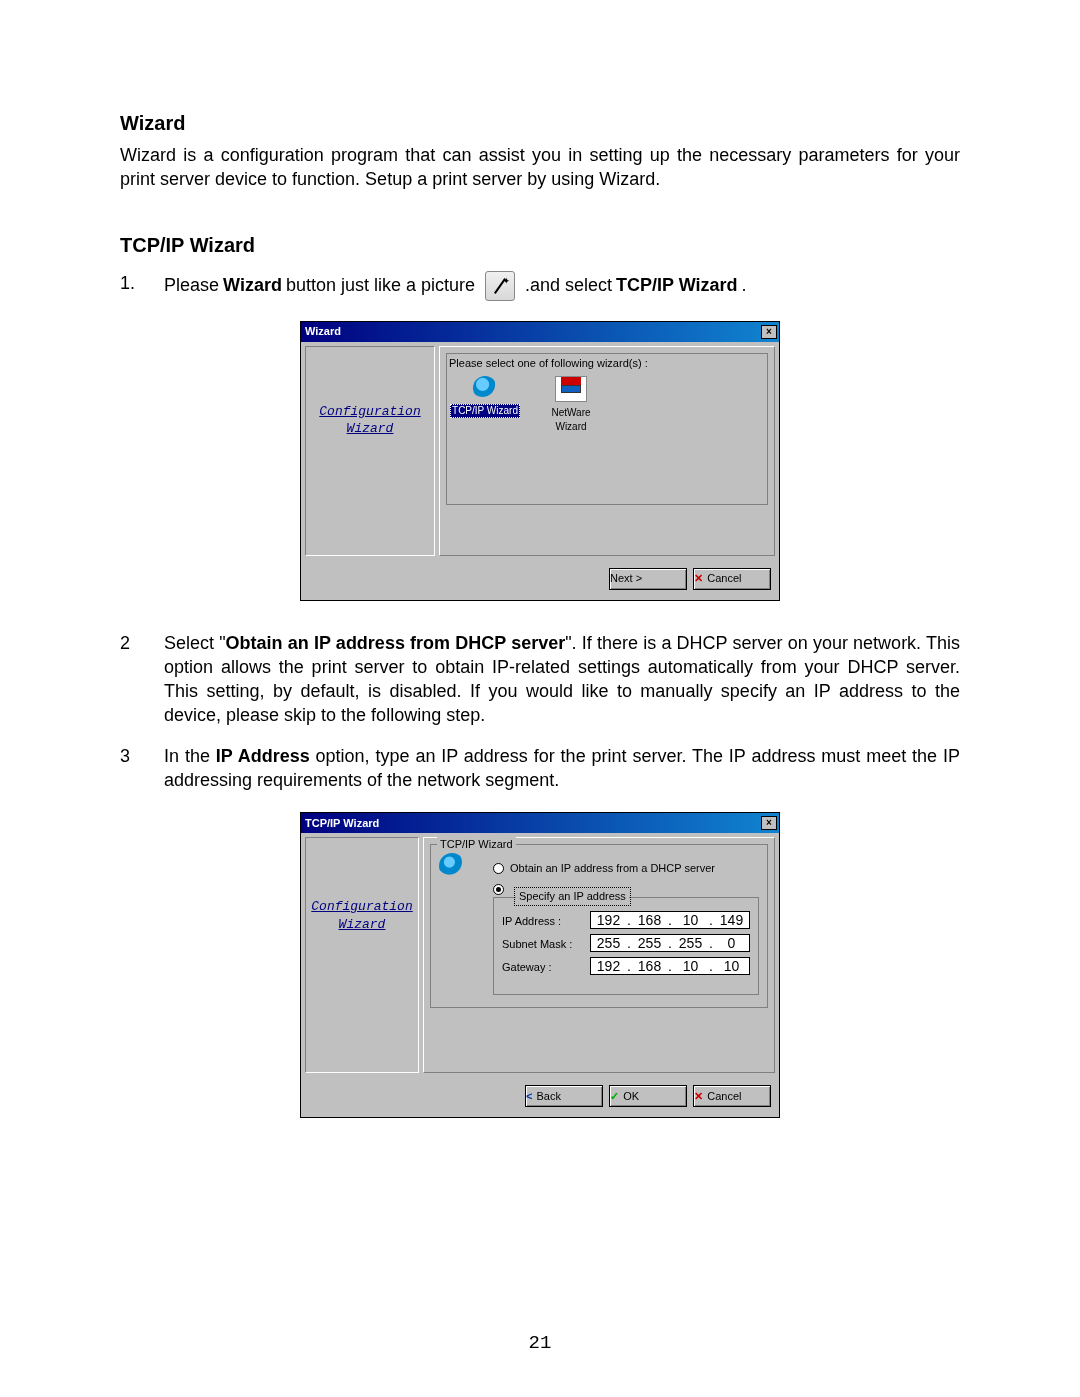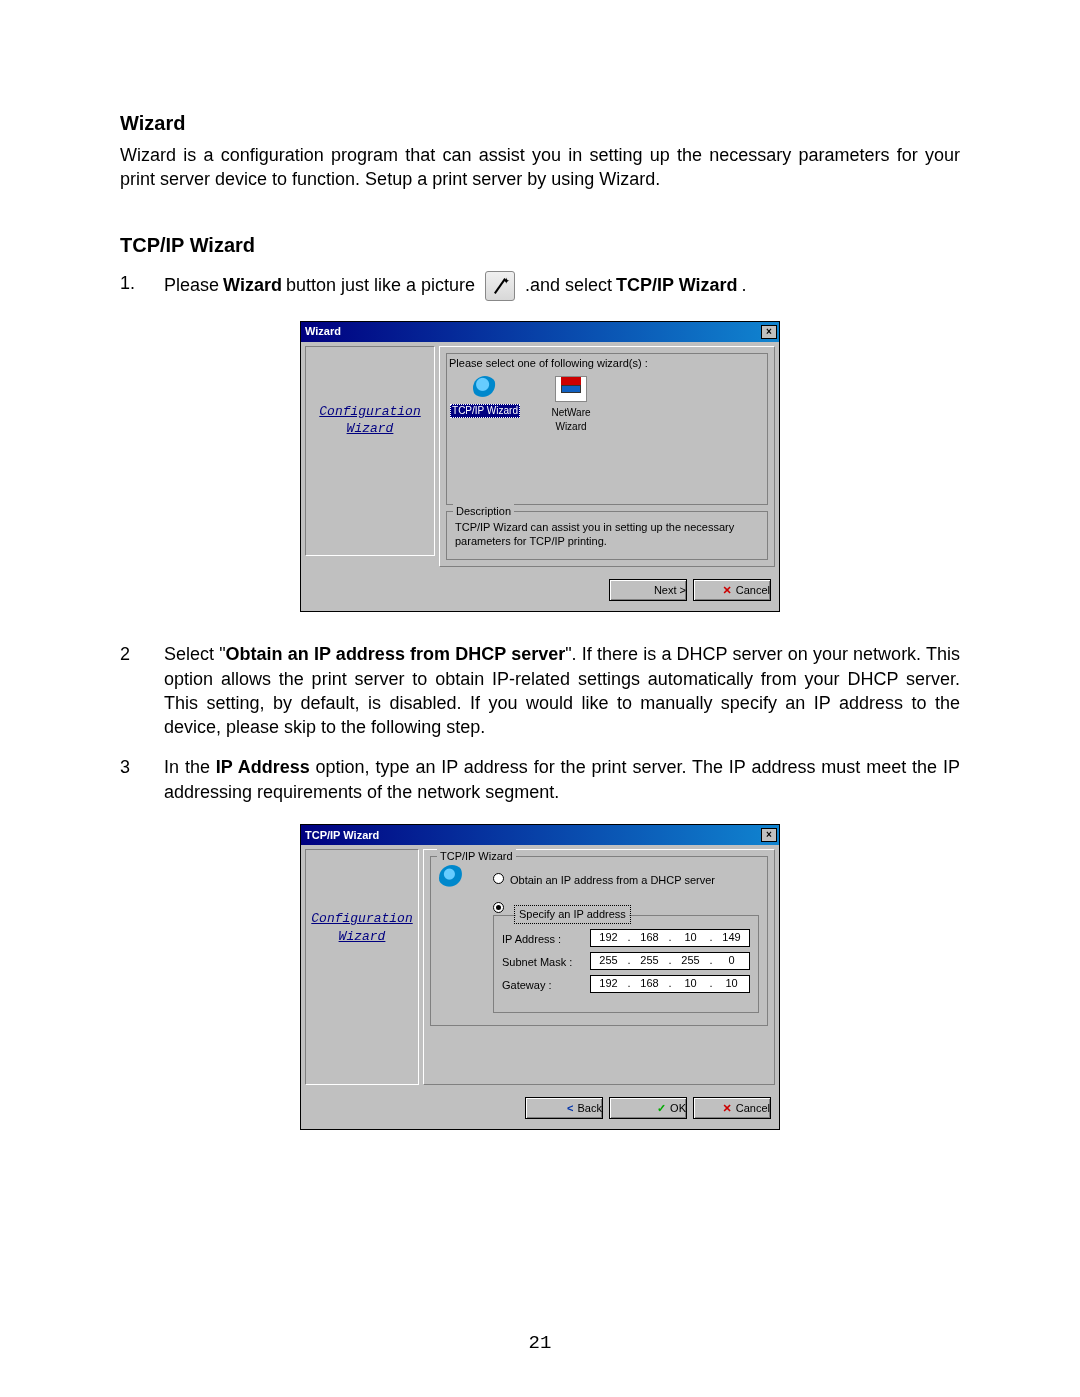--- a/index.html
+++ b/index.html
@@ -109,60 +109,60 @@
     position: absolute; top: -8px; left: 6px; background: #c0c0c0;
     padding: 0 3px; font-size: 11px;
   }
   .bottom-btns {
     display: flex; justify-content: flex-end; gap: 6px; padding: 8px 8px 10px;
     background: #c0c0c0;
   }
   .winbtn {
     min-width: 78px; height: 22px; background: #c0c0c0;
     border: 1px solid #000; box-shadow: 1px 1px 0 #fff inset, -1px -1px 0 #808080 inset;
-    font-size: 11px; display: inline-flex; align-items: center; justify-content: flex-end;
+    font-size: 11px; display: inline-flex; align-items: center; justify-content: flex-start;
     gap: 4px; cursor: default;
   }
   .x-red { color: #c00; font-weight: bold; }
   .chk-green { color: #0a0; font-weight: bold; }
   .arrow-blue { color: #03a; font-weight:bold; }
 
   
   .dialog.tall .leftpanel { height: 236px; padding-top: 60px; }
   .dialog.tall .rightpanel { }
   .tcpip-group {
     border: 1px solid #808080; padding: 8px 8px 12px; position: relative;
     display: flex; gap: 10px;
   }
   .tcpip-group .legend { position: absolute; top: -8px; left: 6px; background: #c0c0c0; padding: 0 3px; }
   .tcpip-left { width: 28px; flex: 0 0 28px; }
   .globe-sm {
     width: 26px; height: 26px; border-radius: 50%;
     background: radial-gradient(circle at 40% 35%, #6cf 0 5px, #08c 6px 12px, transparent 13px);
   }
   .tcpip-right { flex: 1; font-size: 11px; }
-  .radio-row { display: flex; align-items: flex-start; gap: 6px; margin: 8px 0 14px; }
+  .radio-row { display: flex; align-items: center; gap: 6px; margin: 8px 0 8px; }
   .radio-row.indent { margin-left: 16px; }
   .radio { width: 11px; height: 11px; border: 1px solid #000; border-radius: 50%; background:#fff; position:relative; }
   .radio.checked::after{ content:""; position:absolute; inset:2px; border-radius:50%; background:#000; }
   .spec-group {
     border: 1px solid #808080; padding: 8px 8px 14px; position: relative; margin-top: 2px;
     margin-left: 16px;
   }
   .spec-legend {
     position: absolute; top: -9px; left: 22px;
     background:#c0c0c0; padding: 0 3px;
     outline: 1px dotted #000; outline-offset: 1px;
   }
   .iprow { display: flex; align-items: flex-end; gap: 8px; margin: 5px 0; }
   .iprow .lbl { width: 80px; }
   .ipbox {
     background:#fff; border:1px solid #000; height: 18px; width: 160px;
     display: flex; align-items: center; justify-content: space-evenly;
-    font-size: 11px;
+    font-size: 14px;
   }
   .ipbox span { width: 30px; text-align:center; }
   .ipbox .dot { width: 6px; text-align:center; }
 
   .pagenum {
     position: absolute; bottom: 40px; left: 0; right: 0;
     text-align: center; font-size: 19px; font-family: Liberation Mono, monospace;
   }
 </style>
 </head>
@@ -210,24 +210,20 @@
             <div class="globe-icon"></div>
             <span class="wiz-label">TCP/IP Wizard</span>
           </div>
           <div class="wiz-item netware-icon">
             <div class="wiz-icon"></div>
             <span>NetWare</span><br>
             <span>Wizard</span>
           </div>
         </div>
       </div>
-      <div class="desc-group">
-        <span class="legend">Description</span>
-        <span>TCP/IP Wizard can assist you in setting up the necessary parameters for TCP/IP printing.</span>
-      </div>
     </div>
   </div>
   <div class="bottom-btns">
     <div class="winbtn">
       <span>Next  &gt;</span>
     </div>
     <div class="winbtn">
       <span class="x-red">✕</span>
       <span>Cancel</span>
     </div>

